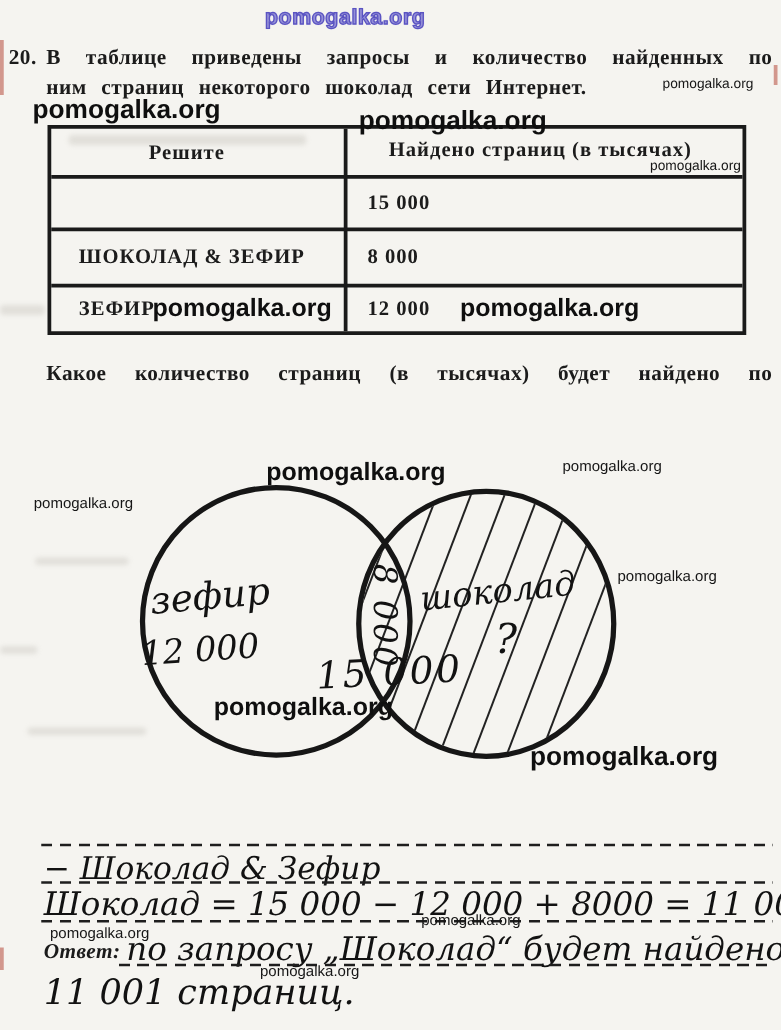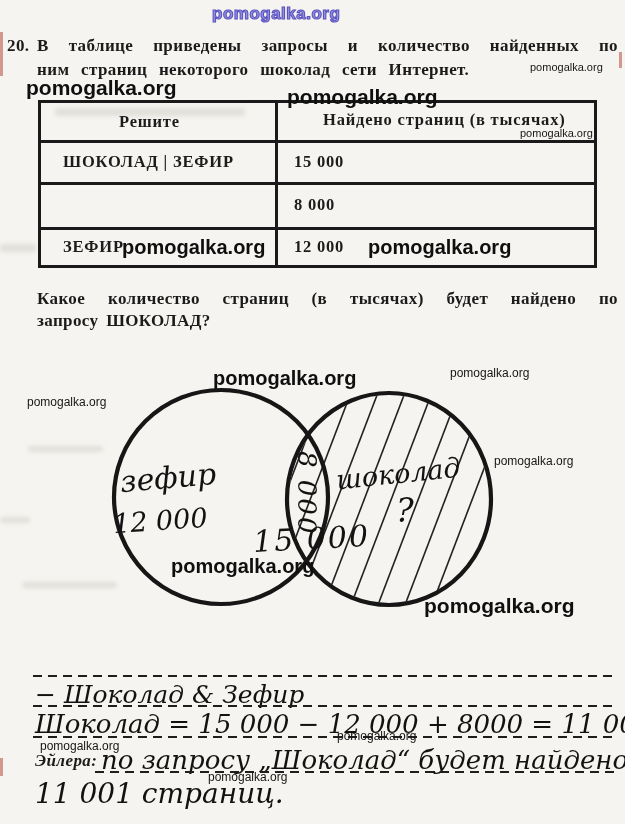--- a/index.html
+++ b/index.html
@@ -76,34 +76,33 @@
   <div class="print" style="left:37px;top:60px;word-spacing:7px;">ним страниц некоторого шоколад сети Интернет.</div>
   <div class="wm-sm" style="left:530px;top:61px;font-size:11px;">pomogalka.org</div>
   <div class="wm-bold" style="left:26px;top:76px;">pomogalka.org</div>
 
   <div class="tbl">
     <div class="vline"></div>
     <div class="hline" style="top:37px;"></div>
     <div class="hline" style="top:79px;"></div>
     <div class="hline" style="top:124px;"></div>
     <div class="cell" style="left:78px;top:9px;">Решите</div>
-    <div class="cell" style="left:282px;top:7px;">Найдено страниц (в тысячах)</div>
-    <div class="cell" style="left:22px;top:49px;">ШОКОЛАД | ЗЕФИР</div>
+    <div class="cell" style="left:270px;top:7px;">Найдено страниц (в тысячах)</div>
     <div class="cell" style="left:253px;top:49px;">15 000</div>
+    <div class="cell" style="left:22px;top:92px;">ШОКОЛАД &amp; ЗЕФИР</div>
     <div class="cell" style="left:253px;top:92px;">8 000</div>
     <div class="cell" style="left:22px;top:134px;">ЗЕФИР</div>
     <div class="cell" style="left:253px;top:134px;">12 000</div>
   </div>
   <div class="wm-bold" style="left:287px;top:85px;">pomogalka.org</div>
   <div class="wm-sm" style="left:520px;top:127px;font-size:11px;">pomogalka.org</div>
   <div class="wm-bold" style="left:122px;top:236px;font-size:20px;">pomogalka.org</div>
   <div class="wm-bold" style="left:368px;top:236px;font-size:20px;">pomogalka.org</div>
 
   <div class="print justify" style="left:37px;top:289px;width:581px;">Какое количество страниц (в тысячах) будет найдено по</div>
-  <div class="print" style="left:37px;top:311px;word-spacing:3px;">запросу ШОКОЛАД?</div>
   <div class="wm-bold" style="left:213px;top:367px;font-size:20px;">pomogalka.org</div>
   <div class="wm-sm" style="left:450px;top:366px;">pomogalka.org</div>
   <div class="wm-sm" style="left:27px;top:395px;">pomogalka.org</div>
   <div class="wm-sm" style="left:494px;top:454px;">pomogalka.org</div>
 
   <svg class="svg-layer" width="625" height="824" viewBox="0 0 625 824">
     <defs>
       <clipPath id="rightClip">
           <ellipse cx="389" cy="499" rx="100" ry="104"></ellipse>
         </clipPath>
@@ -135,19 +134,19 @@
   <div class="wm-bold" style="left:171px;top:555px;font-size:20px;">pomogalka.org</div>
   <div class="wm-bold" style="left:424px;top:594px;">pomogalka.org</div>
 
   <div class="dash" style="left:33px;top:675px;width:585px;"></div>
   <div class="hw" style="left:35px;top:680px;font-size:25px;">− Шоколад &amp; Зефир</div>
   <div class="dash" style="left:33px;top:705px;width:585px;"></div>
   <div class="hw" style="left:35px;top:709px;font-size:26px;">Шоколад = 15 000 − 12 000 + 8000 = 11 000</div>
   <div class="dash" style="left:33px;top:736px;width:585px;"></div>
   <div class="wm-sm" style="left:337px;top:729px;">pomogalka.org</div>
   <div class="wm-sm" style="left:40px;top:739px;">pomogalka.org</div>
-  <div class="print" style="left:35px;top:751px;font-style:italic;font-size:17px;">Эйлера:</div>
+  <div class="print" style="left:35px;top:751px;font-style:italic;font-size:17px;">Ответ:</div>
   <div class="hw" style="left:101px;top:745px;font-size:26px;">по запросу „Шоколад“ будет найдено</div>
   <div class="dash" style="left:95px;top:771px;width:523px;"></div>
   <div class="wm-sm" style="left:208px;top:770px;">pomogalka.org</div>
   <div class="hw" style="left:35px;top:777px;font-size:28px;">11 001 страниц.</div>
 
 </div>
 
 </body></html>

